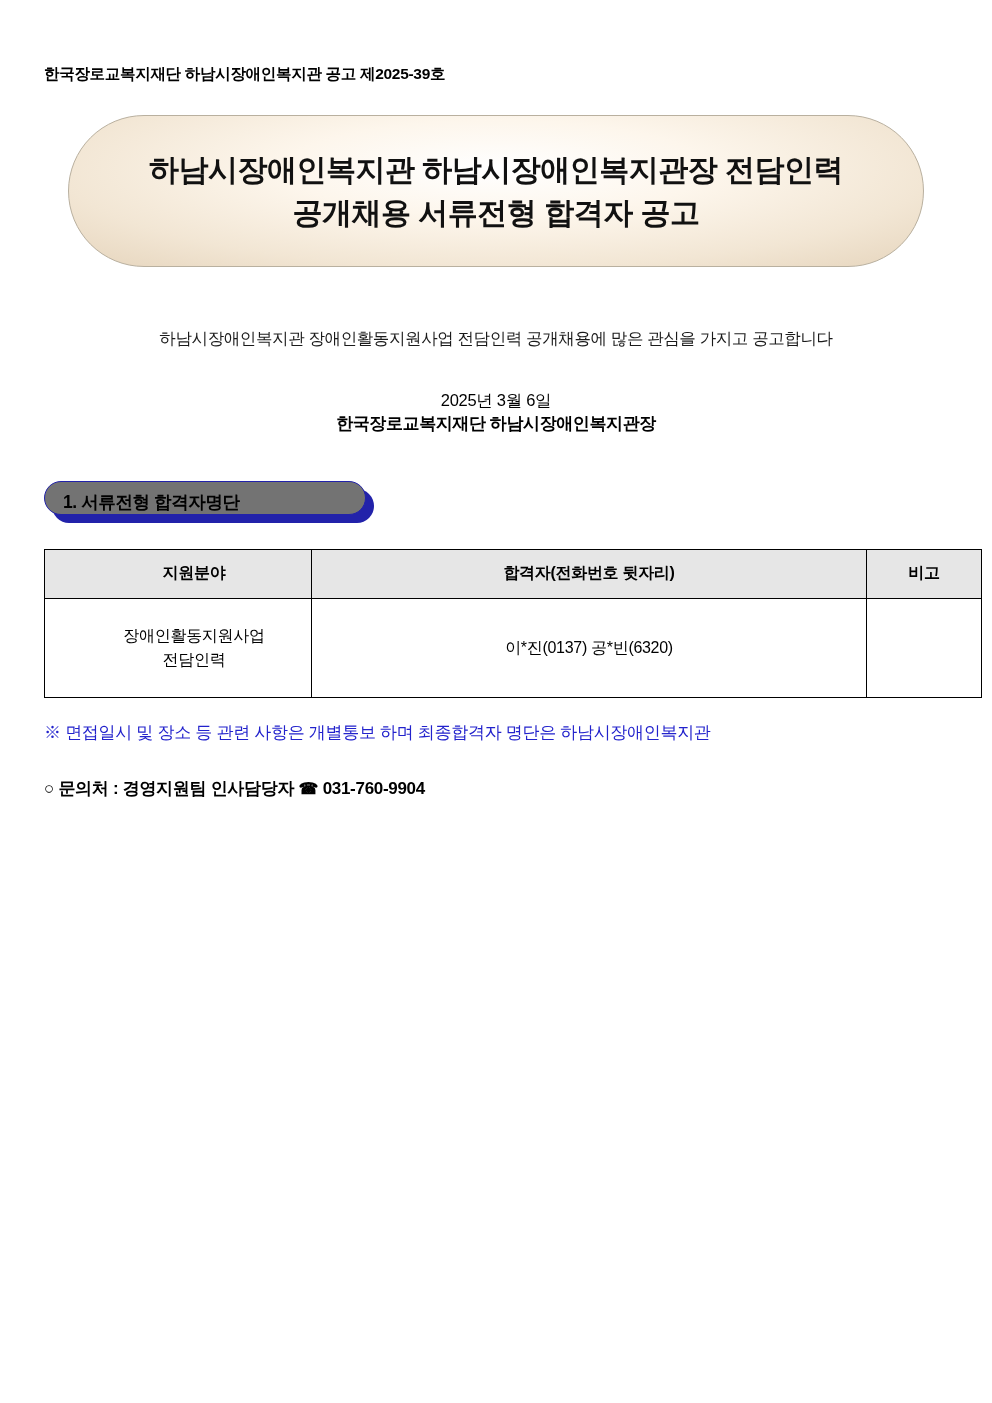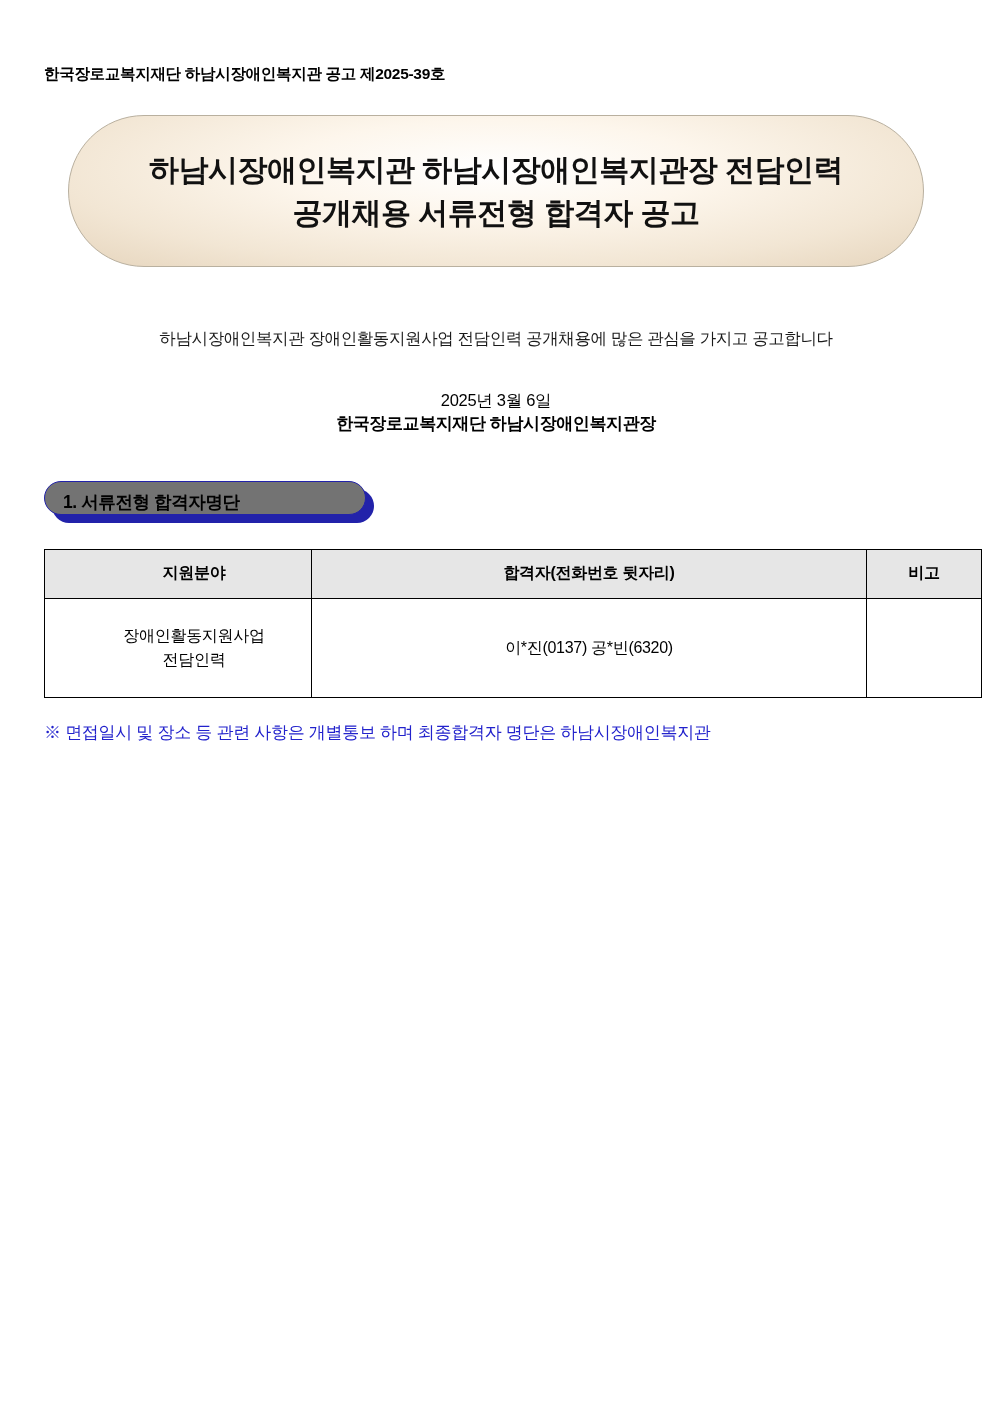--- a/index.html
+++ b/index.html
@@ -215,14 +215,20 @@
       </tr>
     </tbody>
   </table>
 
 
   <div class="notice">
     <span class="mark">※</span>
     <span>면접일시 및 장소 등 관련 사항은 개별통보 하며 최종합격자 명단은 하남시장애인복지관</span>
   </div>
 
+  <div class="contact">
+    <span class="circle">○</span>
+    <span>문의처 : 경영지원팀 인사담당자</span>
+    <span class="phone-icon">☎</span>
+    <span>031-760-9904</span>
+  </div>
 
 </div>
 
 </body></html>

